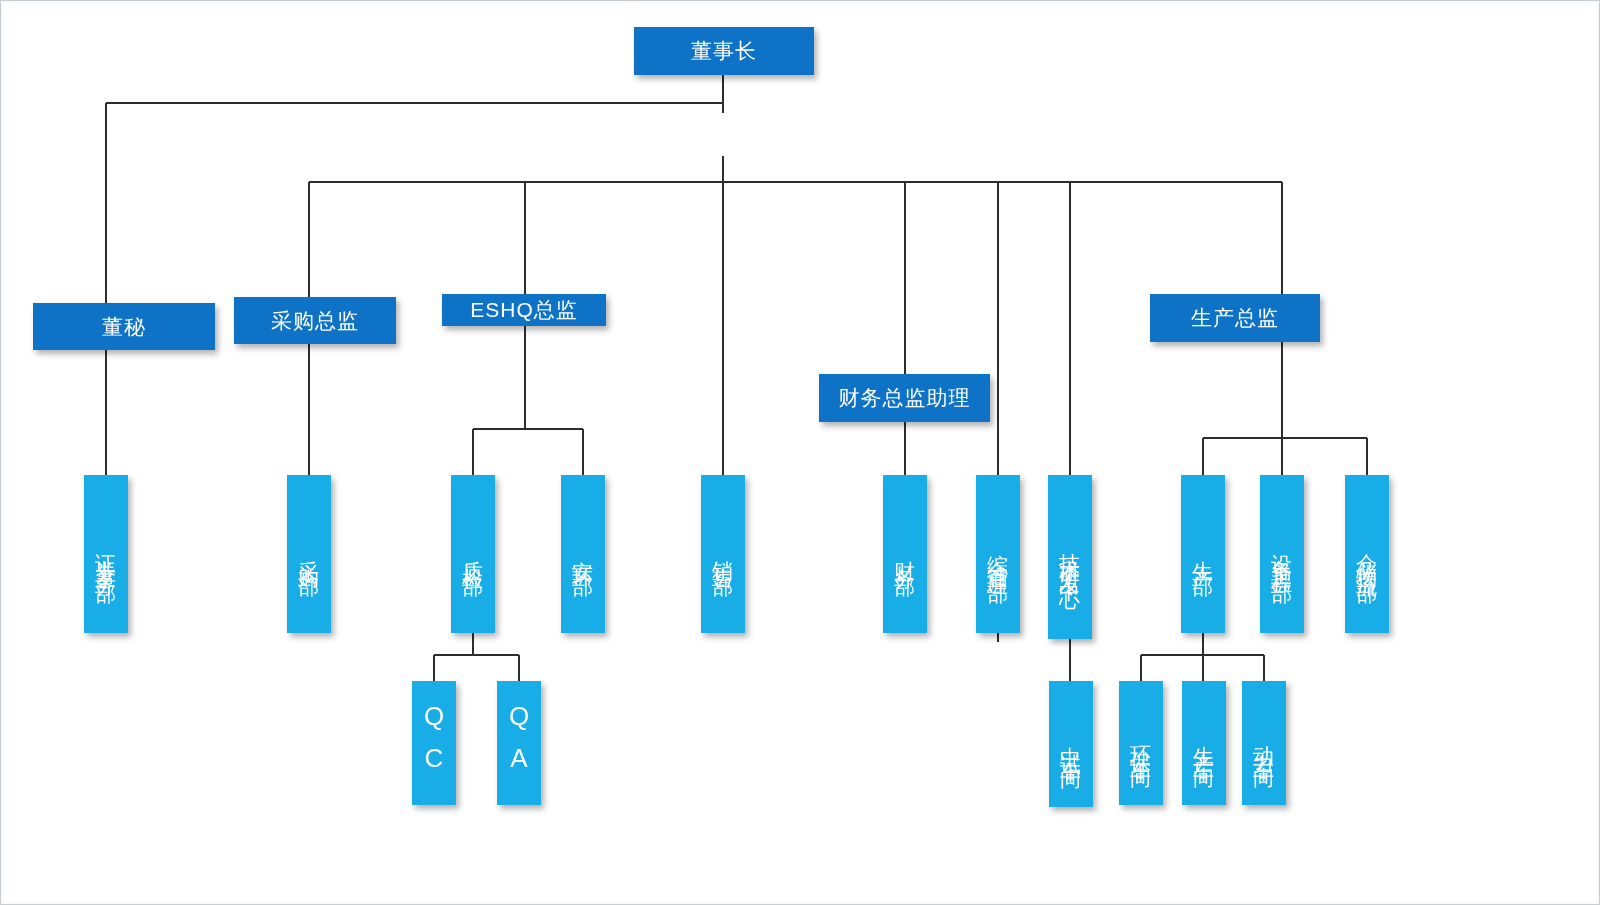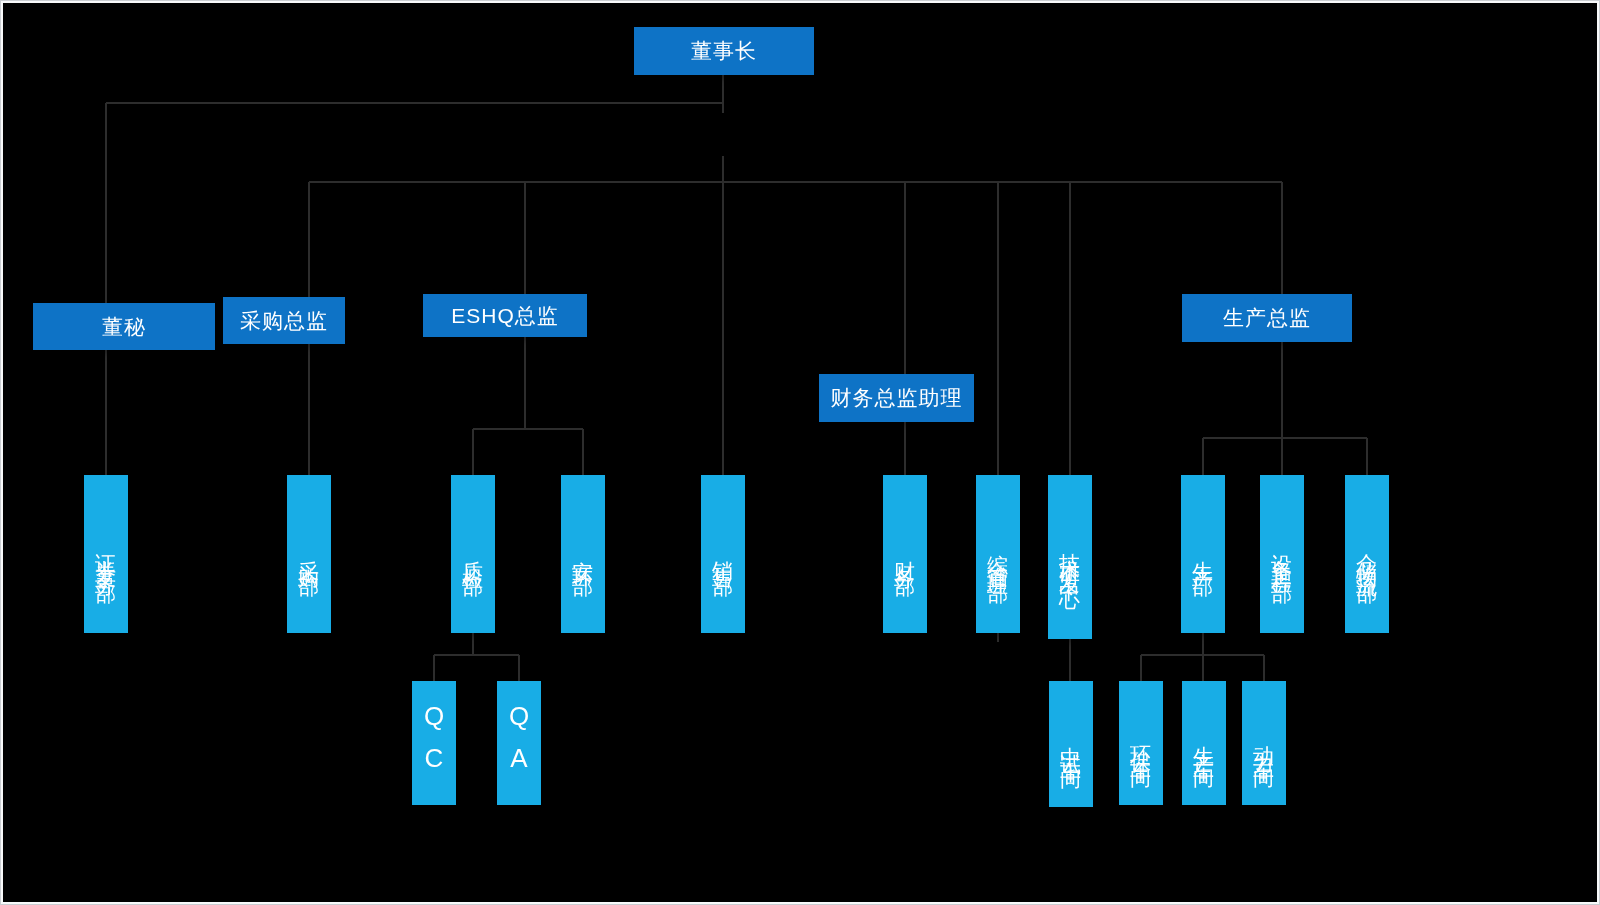--- a/index.html
+++ b/index.html
@@ -1,19 +1,19 @@
 <!DOCTYPE html>
 <html><head>
 <meta charset="utf-8">
 <style>
   html,body { margin:0; padding:0; background:#e4e6e8; }
   .canvas {
     position:relative;
     width:1600px; height:905px;
-    background:#000000;
+    background:#ffffff;
     border:1px solid #c9cdd1;
     box-sizing:border-box;
     box-shadow: inset 0 0 0 2px #f7f9fa;
     overflow:hidden;
     font-family:"Liberation Sans","DejaVu Sans",sans-serif;
     padding-left:28px;
   }
   .lines { position:absolute; left:0; top:0; z-index:1; }
   .lines path { stroke:#2d2d2d; stroke-width:2; fill:none; }
   .node {
@@ -73,24 +73,24 @@
       M1202 632 V682
       M1140 654 H1263
       M1140 654 V682
       M1263 654 V682"></path>
   </svg>
 
   <div class="node h" style="left:633px;top:26px;width:180px;height:48px">董事长</div>
 
 
   <div class="node h" style="left:32px;top:302px;width:182px;height:47px">董秘</div>
-  <div class="node h" style="left:222px;top:296px;width:122px;height:47px">采购总监</div>
-  <div class="node h" style="left:422px;top:293px;width:164px;height:43px">ESHQ总监</div>
-  <div class="node h" style="left:818px;top:373px;width:155px;height:48px">财务总监助理</div>
-  <div class="node h" style="left:1181px;top:293px;width:170px;height:48px">生产总监</div>
+  <div class="node h" style="left:233px;top:296px;width:162px;height:47px">采购总监</div>
+  <div class="node h" style="left:441px;top:293px;width:164px;height:32px">ESHQ总监</div>
+  <div class="node h" style="left:818px;top:373px;width:171px;height:48px">财务总监助理</div>
+  <div class="node h" style="left:1149px;top:293px;width:170px;height:48px">生产总监</div>
 
   <div class="node v" style="left:83px;top:474px;width:44px;height:158px">证券事务部</div>
   <div class="node v" style="left:286px;top:474px;width:44px;height:158px">采购部</div>
   <div class="node v" style="left:450px;top:474px;width:44px;height:158px">质检部</div>
   <div class="node v" style="left:560px;top:474px;width:44px;height:158px">安环部</div>
   <div class="node v" style="left:700px;top:474px;width:44px;height:158px">销售部</div>
   <div class="node v" style="left:882px;top:474px;width:44px;height:158px">财务部</div>
   <div class="node v" style="left:975px;top:474px;width:44px;height:158px">综合管理部</div>
   <div class="node v" style="left:1047px;top:474px;width:44px;height:164px">技术研发中心</div>
   <div class="node v" style="left:1180px;top:474px;width:44px;height:158px">生产部</div>

